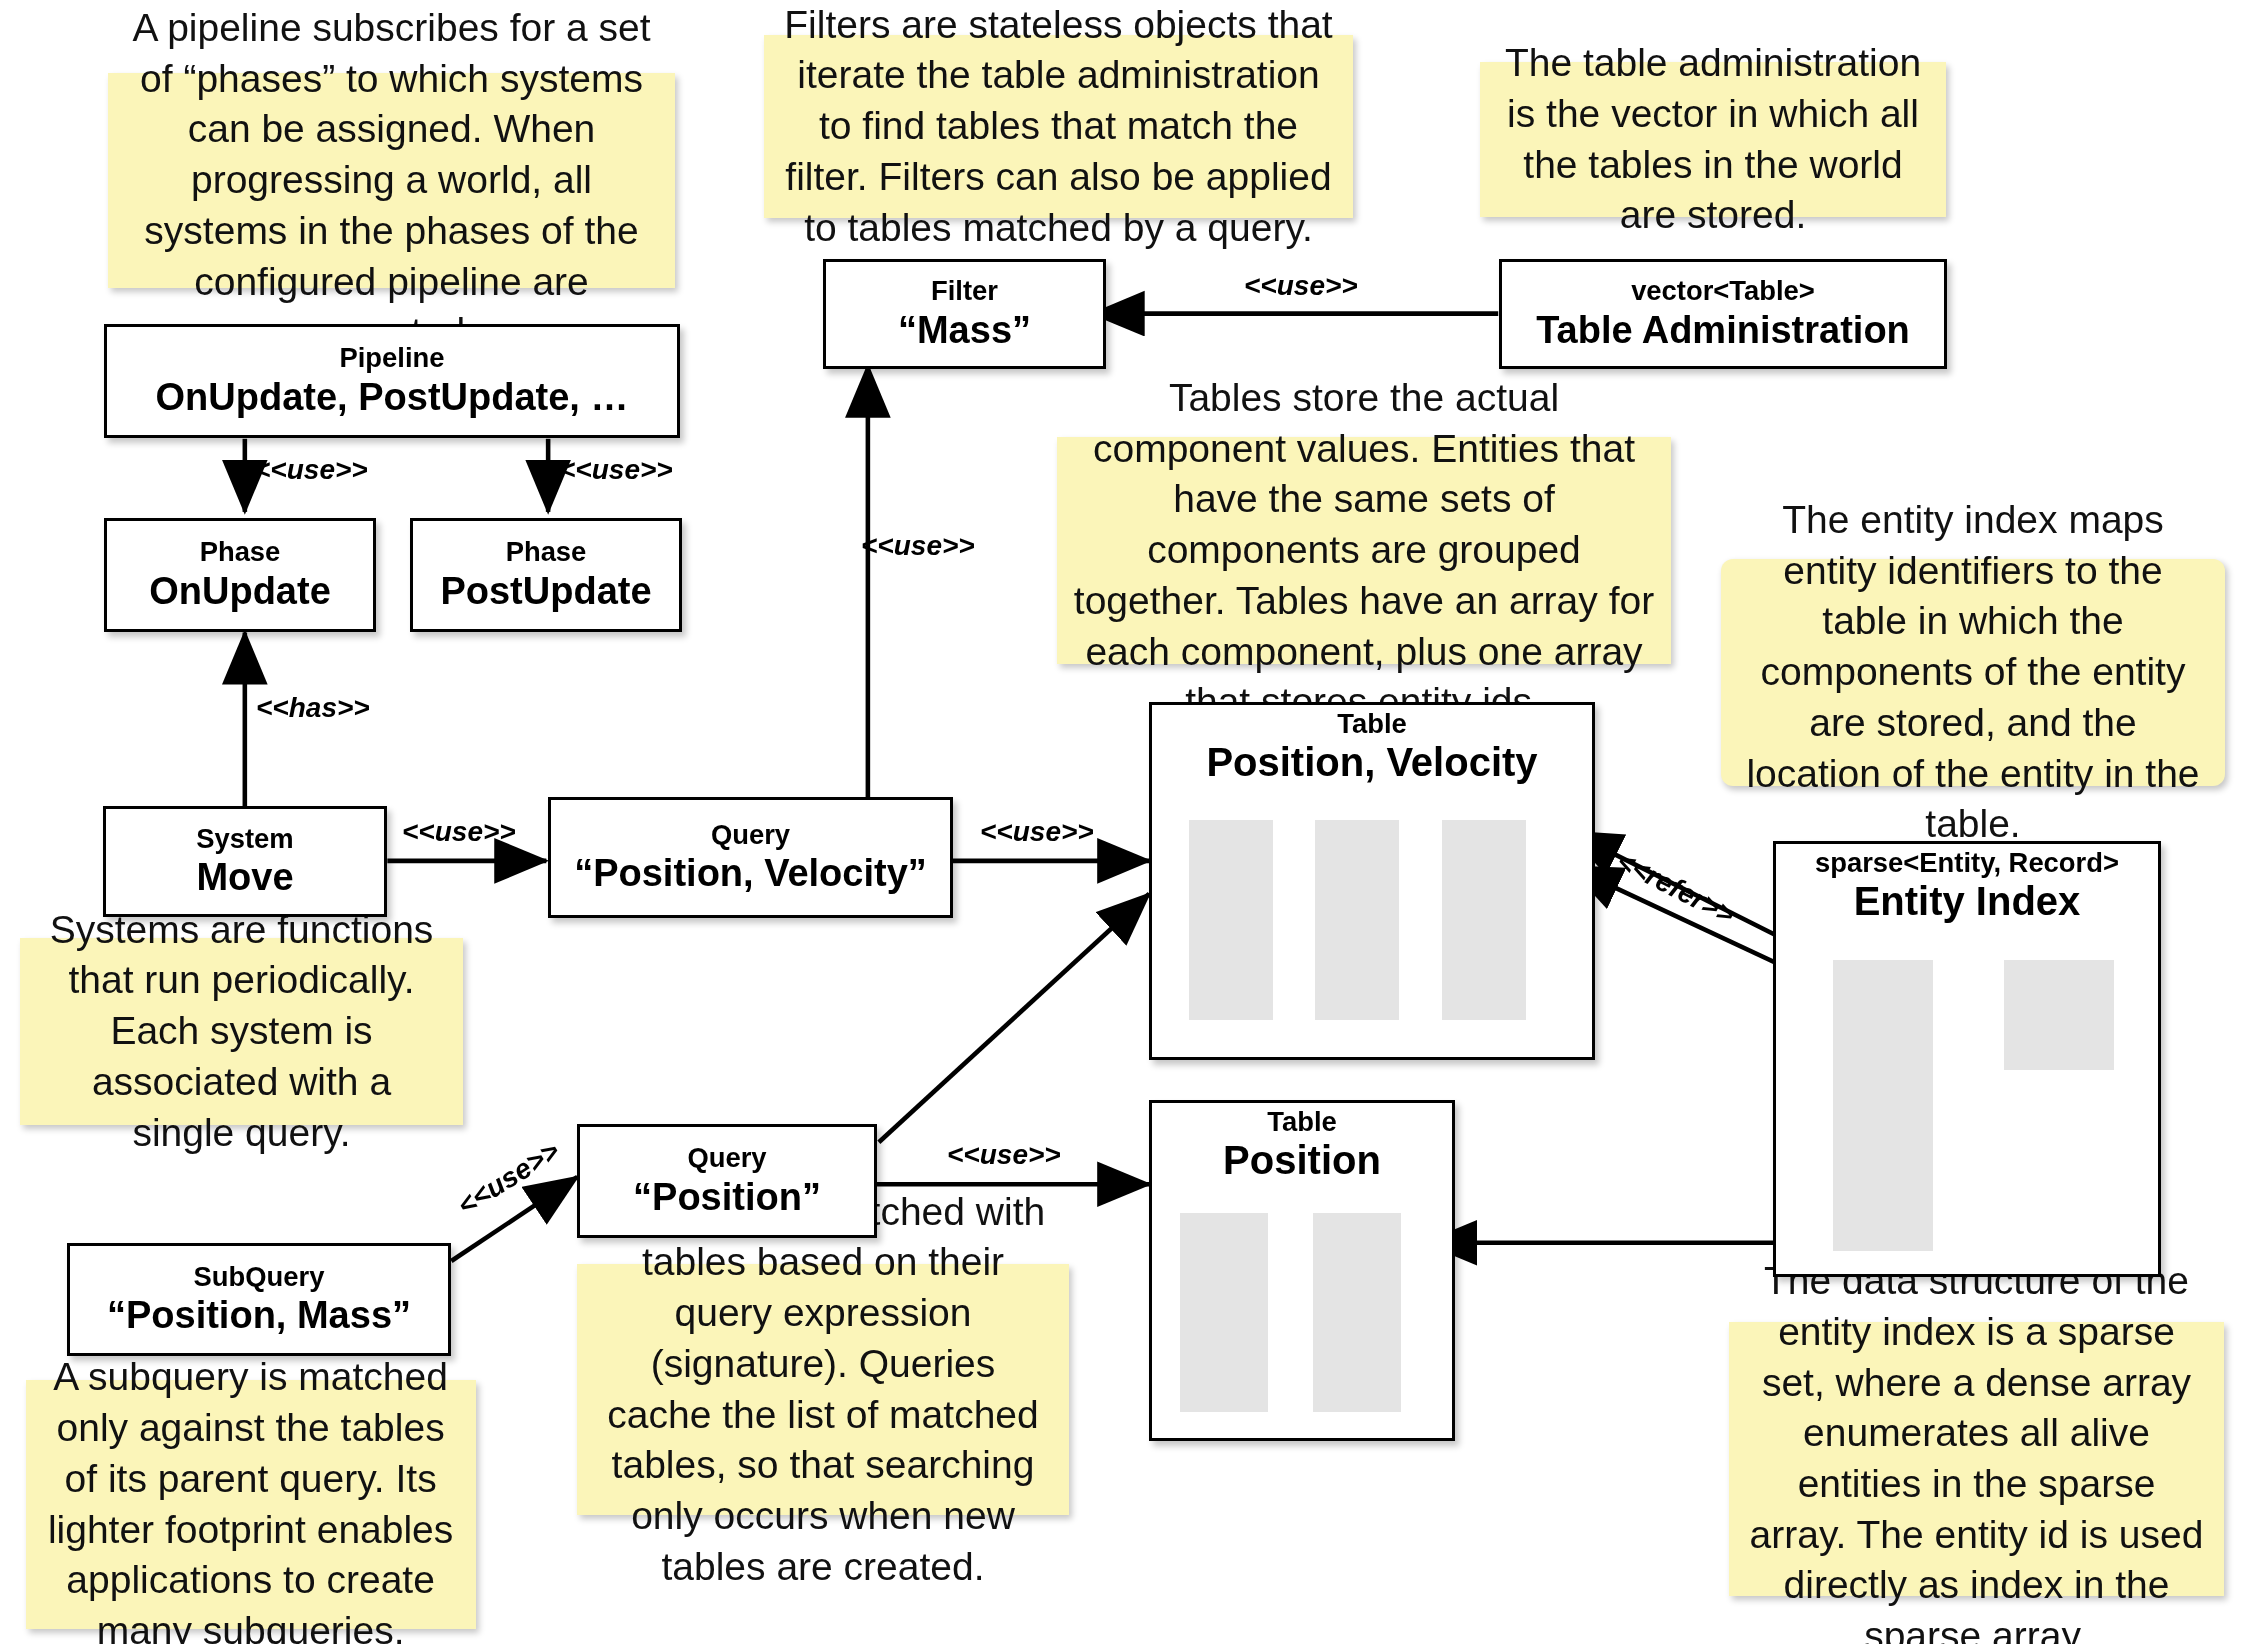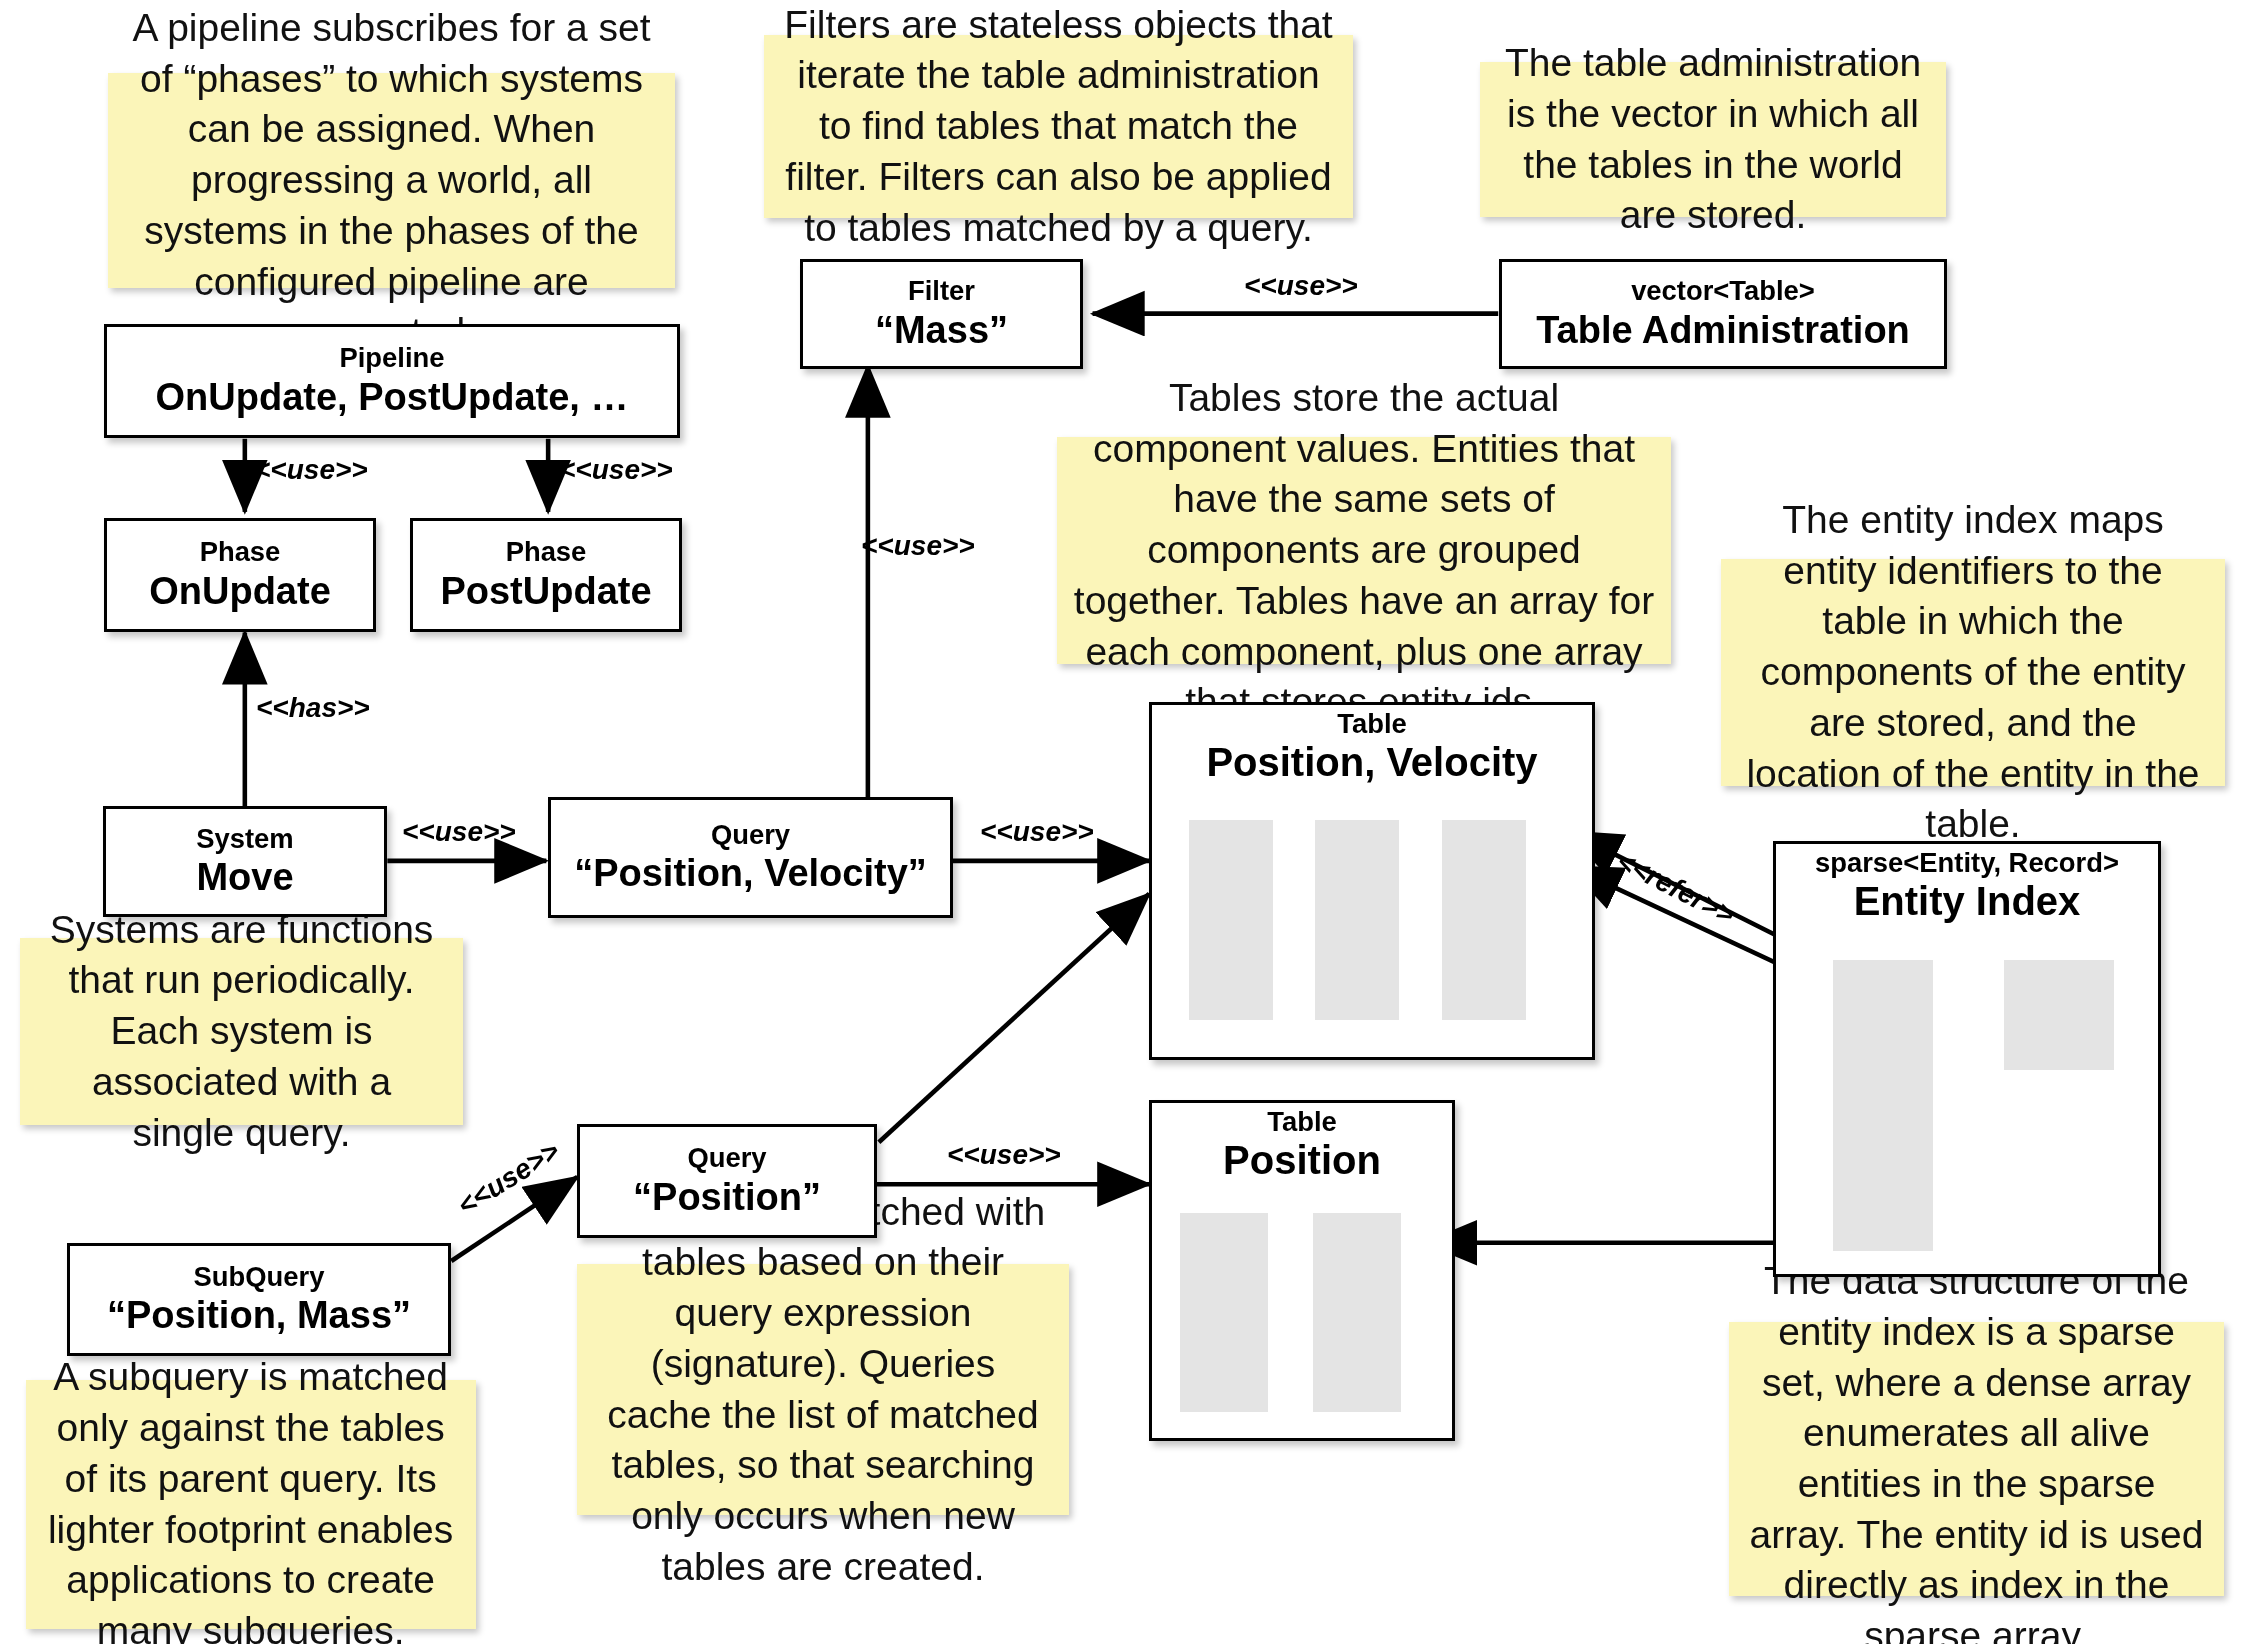--- a/index.html
+++ b/index.html
@@ -142,21 +142,21 @@
   </svg>
 
   <div class="note" style="left:108px;top:73px;width:567px;height:215px;">A pipeline subscribes for a set of “phases” to which systems can be assigned. When progressing a world, all systems in the phases of the configured pipeline are executed.</div>
 
   <div class="note" style="left:764px;top:35px;width:589px;height:183px;">Filters are stateless objects that iterate the table administration to find tables that match the filter. Filters can also be applied to tables matched by a query.</div>
 
   <div class="note" style="left:1480px;top:62px;width:466px;height:155px;">The table administration is the vector in which all the tables in the world are stored.</div>
 
   <div class="note" style="left:1057px;top:437px;width:614px;height:227px;">Tables store the actual component values. Entities that have the same sets of components are grouped together. Tables have an array for each component, plus one array that stores entity ids.</div>
 
-  <div class="note" style="left:1721px;top:559px;width:504px;height:227px;">The entity index maps entity identifiers to the table in which the components of the entity are stored, and the location of the entity in the table.</div>
+  <div class="note" style="left:1721px;top:559px;width:504px;height:227px;border-radius:12px;">The entity index maps entity identifiers to the table in which the components of the entity are stored, and the location of the entity in the table.</div>
 
   <div class="note" style="left:20px;top:938px;width:443px;height:187px;">Systems are functions that run periodically. Each system is associated with a single query.</div>
 
   <div class="note" style="left:577px;top:1264px;width:492px;height:251px;">Queries are matched with tables based on their query expression (signature). Queries cache the list of matched tables, so that searching only occurs when new tables are created.</div>
 
   <div class="note" style="left:25.6px;top:1380px;width:450px;height:249px;">A subquery is matched only against the tables of its parent query. Its lighter footprint enables applications to create many subqueries.</div>
 
   <div class="note" style="left:1729px;top:1322px;width:495px;height:274px;">The data structure of the entity index is a sparse set, where a dense array enumerates all alive entities in the sparse array. The entity id is used directly as index in the sparse array.</div>
 
   <div class="box" style="left:104px;top:324px;width:576px;height:114px;">
@@ -187,21 +187,21 @@
   <div class="box" style="left:577px;top:1124px;width:300px;height:114px;">
     <div class="stereo">Query</div>
     <div class="name">“Position”</div>
   </div>
 
   <div class="box" style="left:67px;top:1243px;width:384px;height:113px;">
     <div class="stereo">SubQuery</div>
     <div class="name">“Position, Mass”</div>
   </div>
 
-  <div class="box" style="left:800px;top:259px;width:283px;height:110px;">
+  <div class="box" style="left:823px;top:259px;width:283px;height:110px;">
     <div class="stereo">Filter</div>
     <div class="name">“Mass”</div>
   </div>
 
   <div class="box" style="left:1499px;top:259px;width:448px;height:110px;">
     <div class="stereo">vector&lt;Table&gt;</div>
     <div class="name">Table Administration</div>
   </div>
 
   <div class="bigbox" style="left:1149px;top:702px;width:446px;height:358px;">

